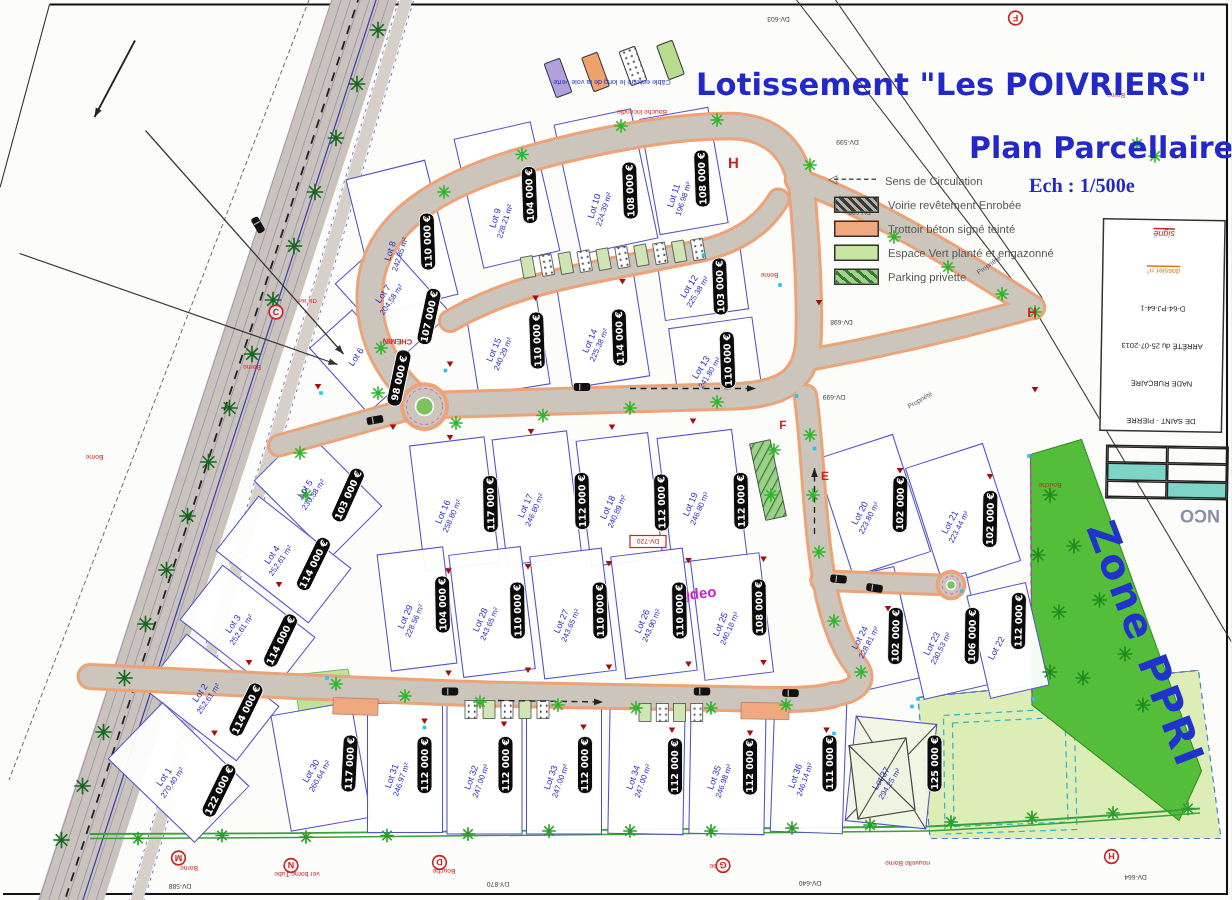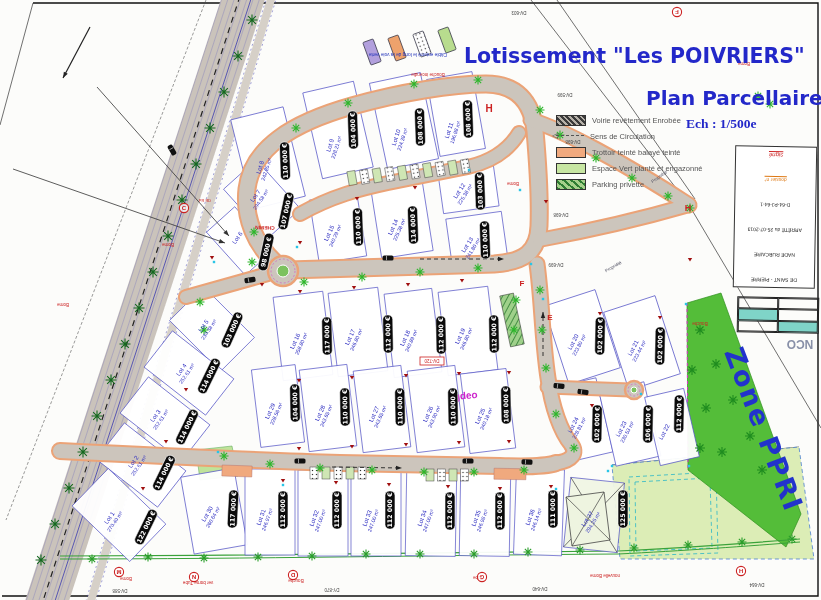--- a/index.html
+++ b/index.html
@@ -804,30 +804,30 @@
         <text y="2.3" font-size="6.3" font-weight="bold" fill="#fff" text-anchor="middle" font-family="&quot;DejaVu Sans&quot;,sans-serif">125 000 €</text>
       </g>
     </svg>
 
   <div class="ov title">Lotissement "Les POIVRIERS"</div>
   <div class="ov subtitle">Plan Parcellaire</div>
   <div class="ov scale">Ech : 1/500e</div>
 
   <div class="ov legend">
     <div class="lg-row">
+      <div class="lg-sw sw-arrow"></div>
+      <div class="lg-label">Sens de Circulation</div>
+    </div>
+    <div class="lg-row">
       <div class="lg-sw sw-voirie"></div>
       <div class="lg-label">Voirie revêtement Enrobée</div>
     </div>
     <div class="lg-row">
-      <div class="lg-sw sw-arrow"></div>
-      <div class="lg-label">Sens de Circulation</div>
-    </div>
-    <div class="lg-row">
       <div class="lg-sw sw-trottoir"></div>
-      <div class="lg-label">Trottoir teinté balayé teinté</div>
+      <div class="lg-label">Trottoir béton signé teinté</div>
     </div>
     <div class="lg-row">
       <div class="lg-sw sw-vert"></div>
       <div class="lg-label">Espace Vert planté et engazonné</div>
     </div>
     <div class="lg-row">
       <div class="lg-sw sw-parking"></div>
       <div class="lg-label">Parking privette</div>
     </div>
   </div>

